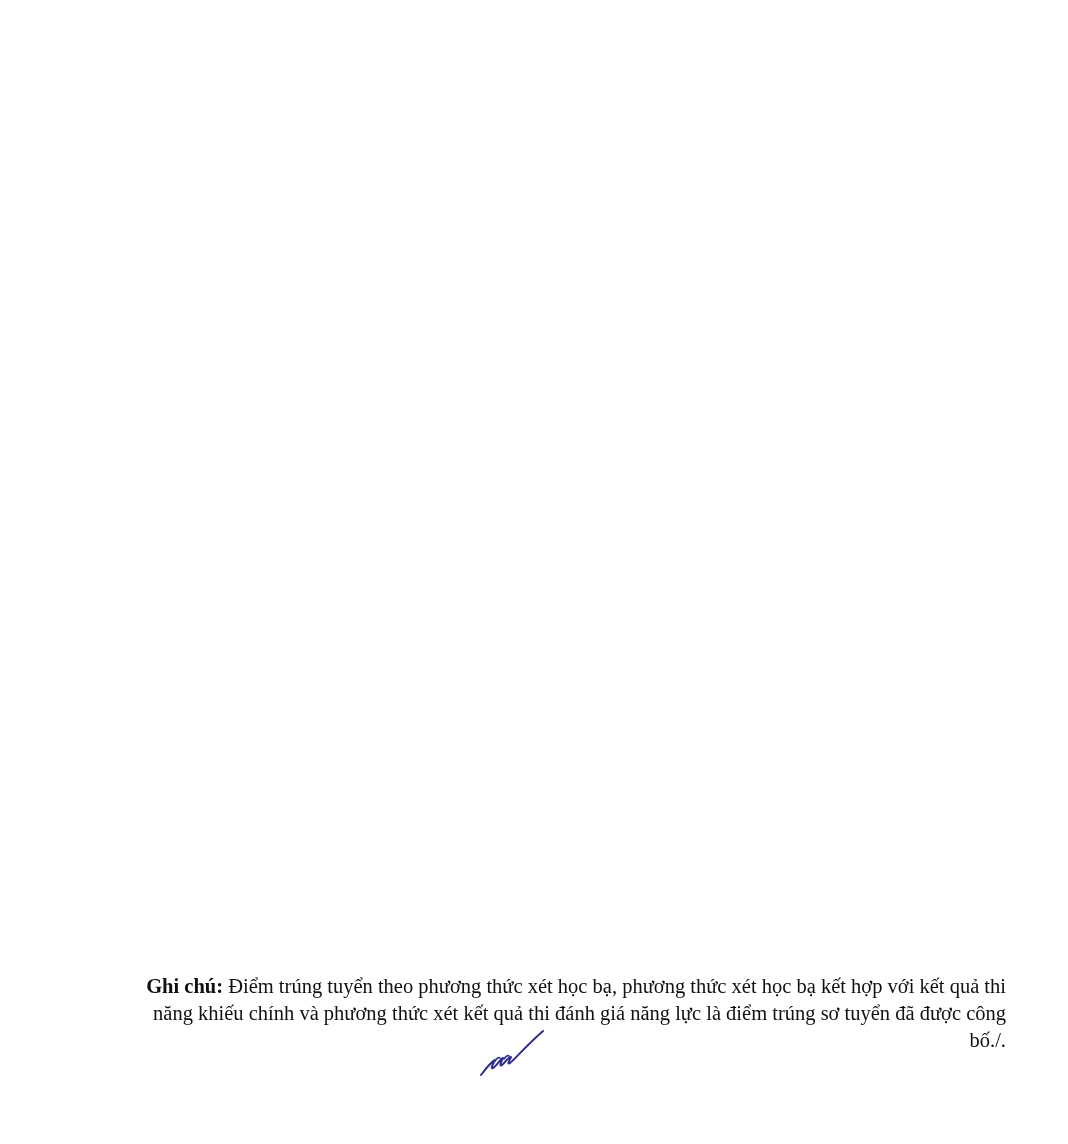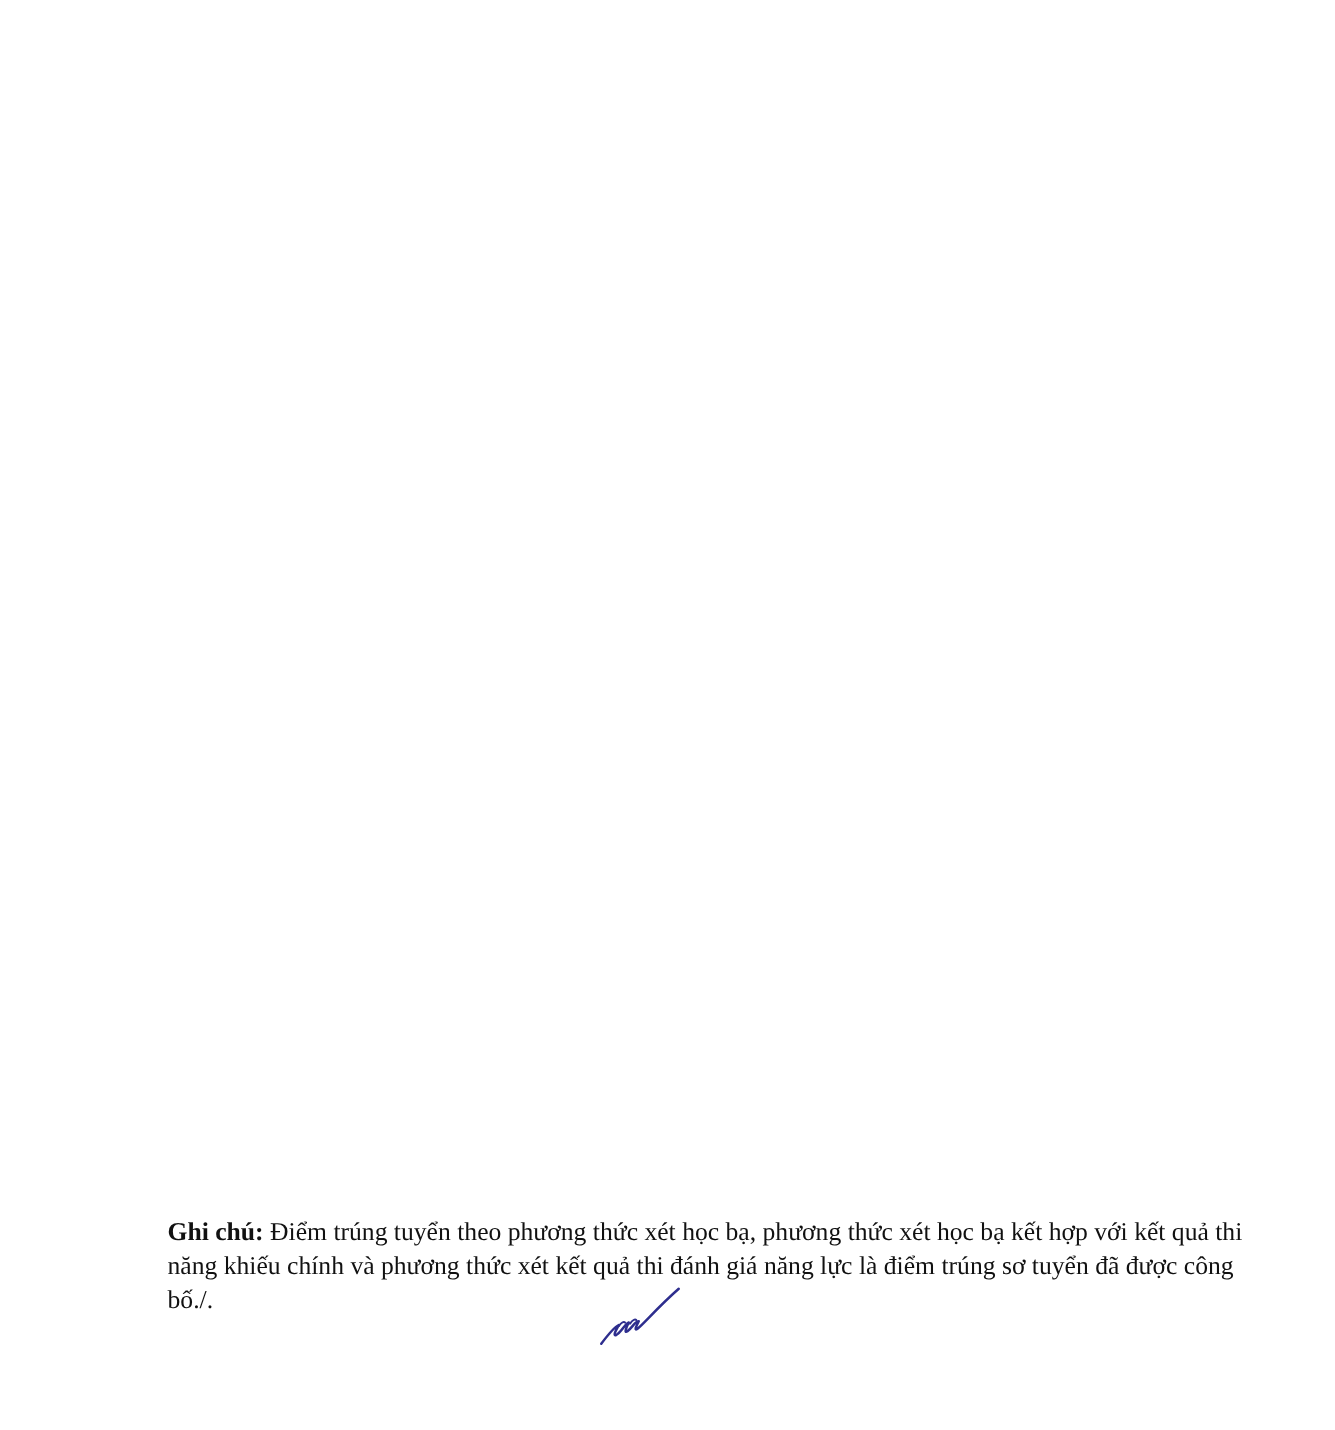--- a/index.html
+++ b/index.html
@@ -12,21 +12,21 @@
     overflow: hidden;
   }
   .doc-table {
     position: absolute; left: 134px; top: 75px;
     width: 873px;
     border-collapse: collapse;
     table-layout: fixed;
   }
   .note {
     position: absolute; left: 134px; top: 952px; width: 872px;
-    font-size: 20.5px; line-height: 1.33; text-align: left;
+    font-size: 20.5px; line-height: 1.33; text-align: right;
   }
   .note b { font-weight: bold; }
   .signature {
     position: absolute; left: 477px; top: 1028px;
     width: 72px; height: 52px;
   }
 </style>
 </head>
 <body>
 

